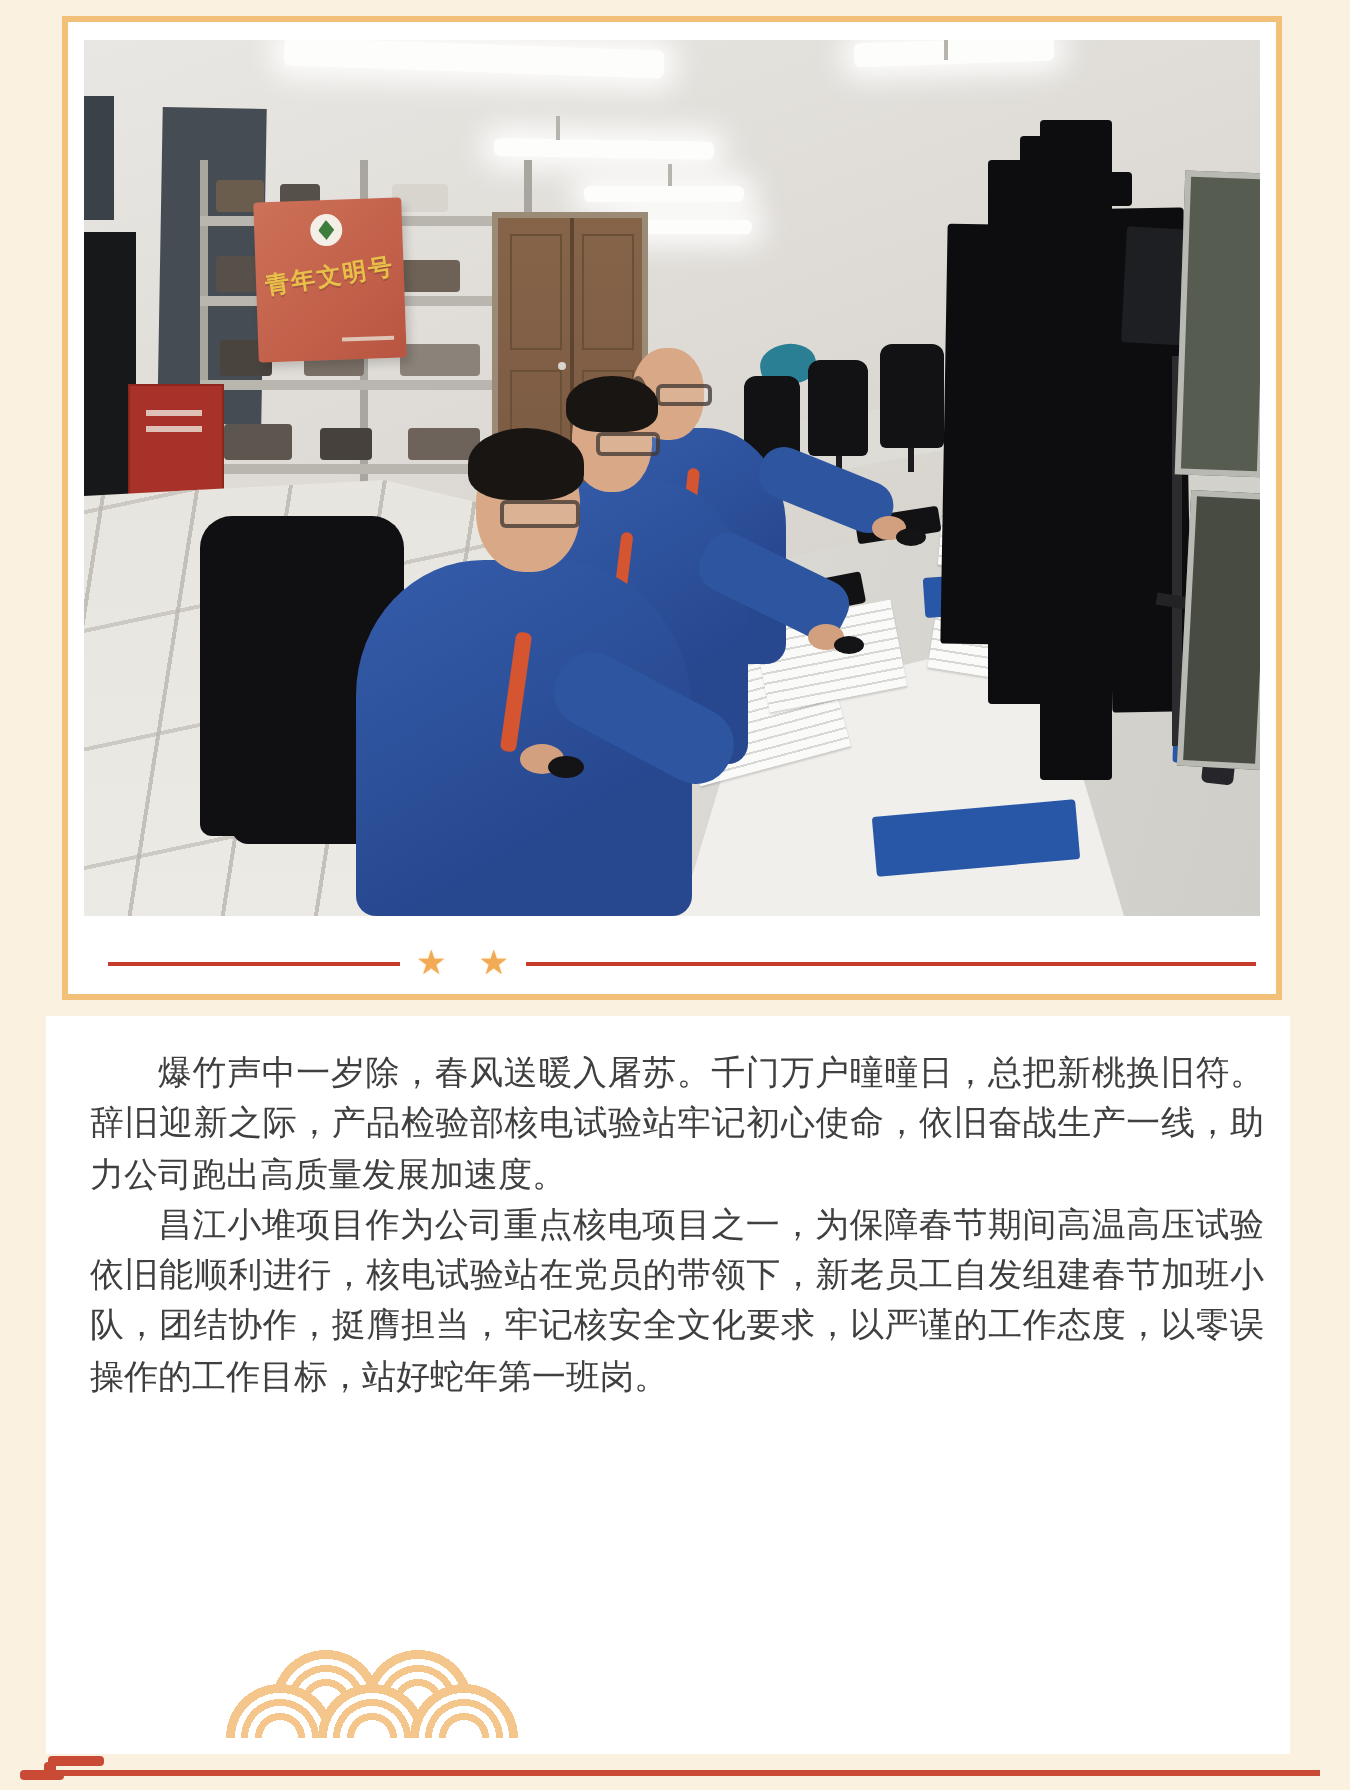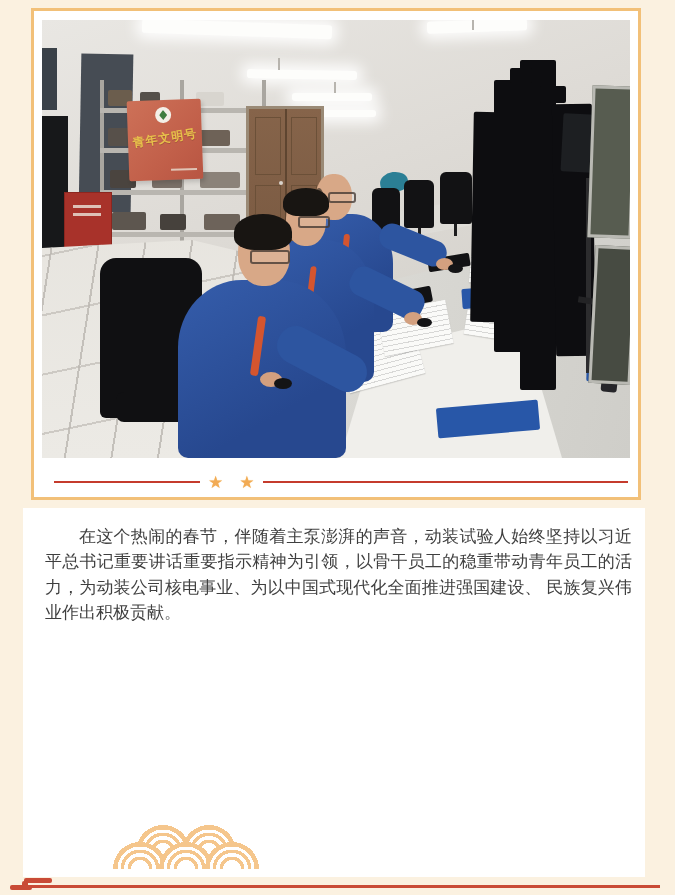--- a/index.html
+++ b/index.html
@@ -262,21 +262,22 @@
 
   <div class="caption-row">
     <span class="cap-line left"></span>
     <span class="cap-star">★</span>
     <span class="cap-star">★</span>
     <span class="cap-line right"></span>
   </div>
 </div>
 
 <div class="article">
-  <p>在这个热闹的春节，伴随着主泵澎湃的声音，动装试验人始终坚持以习近平总书记重要讲话重要指示精神为引领，以骨干员工的稳重带动青年员工的活力，为动装公司核电事业、为以中国式现代化全面推进强国建设、 民族复兴伟业作出积极贡献。</p>
+  <p>爆竹声中一岁除，春风送暖入屠苏。千门万户曈曈日，总把新桃换旧符。辞旧迎新之际，产品检验部核电试验站牢记初心使命，依旧奋战生产一线，助力公司跑出高质量发展加速度。</p>
+  <p>昌江小堆项目作为公司重点核电项目之一，为保障春节期间高温高压试验依旧能顺利进行，核电试验站在党员的带领下，新老员工自发组建春节加班小队，团结协作，挺膺担当，牢记核安全文化要求，以严谨的工作态度，以零误操作的工作目标，站好蛇年第一班岗。</p>
 
   <div class="waves">
     <div class="fan" style="left:23px;top:0;"></div>
     <div class="fan" style="left:69px;top:0;"></div>
     <div class="fan" style="left:0;top:17px;"></div>
     <div class="fan" style="left:46px;top:17px;"></div>
     <div class="fan" style="left:92px;top:17px;"></div>
   </div>
 </div>
 

